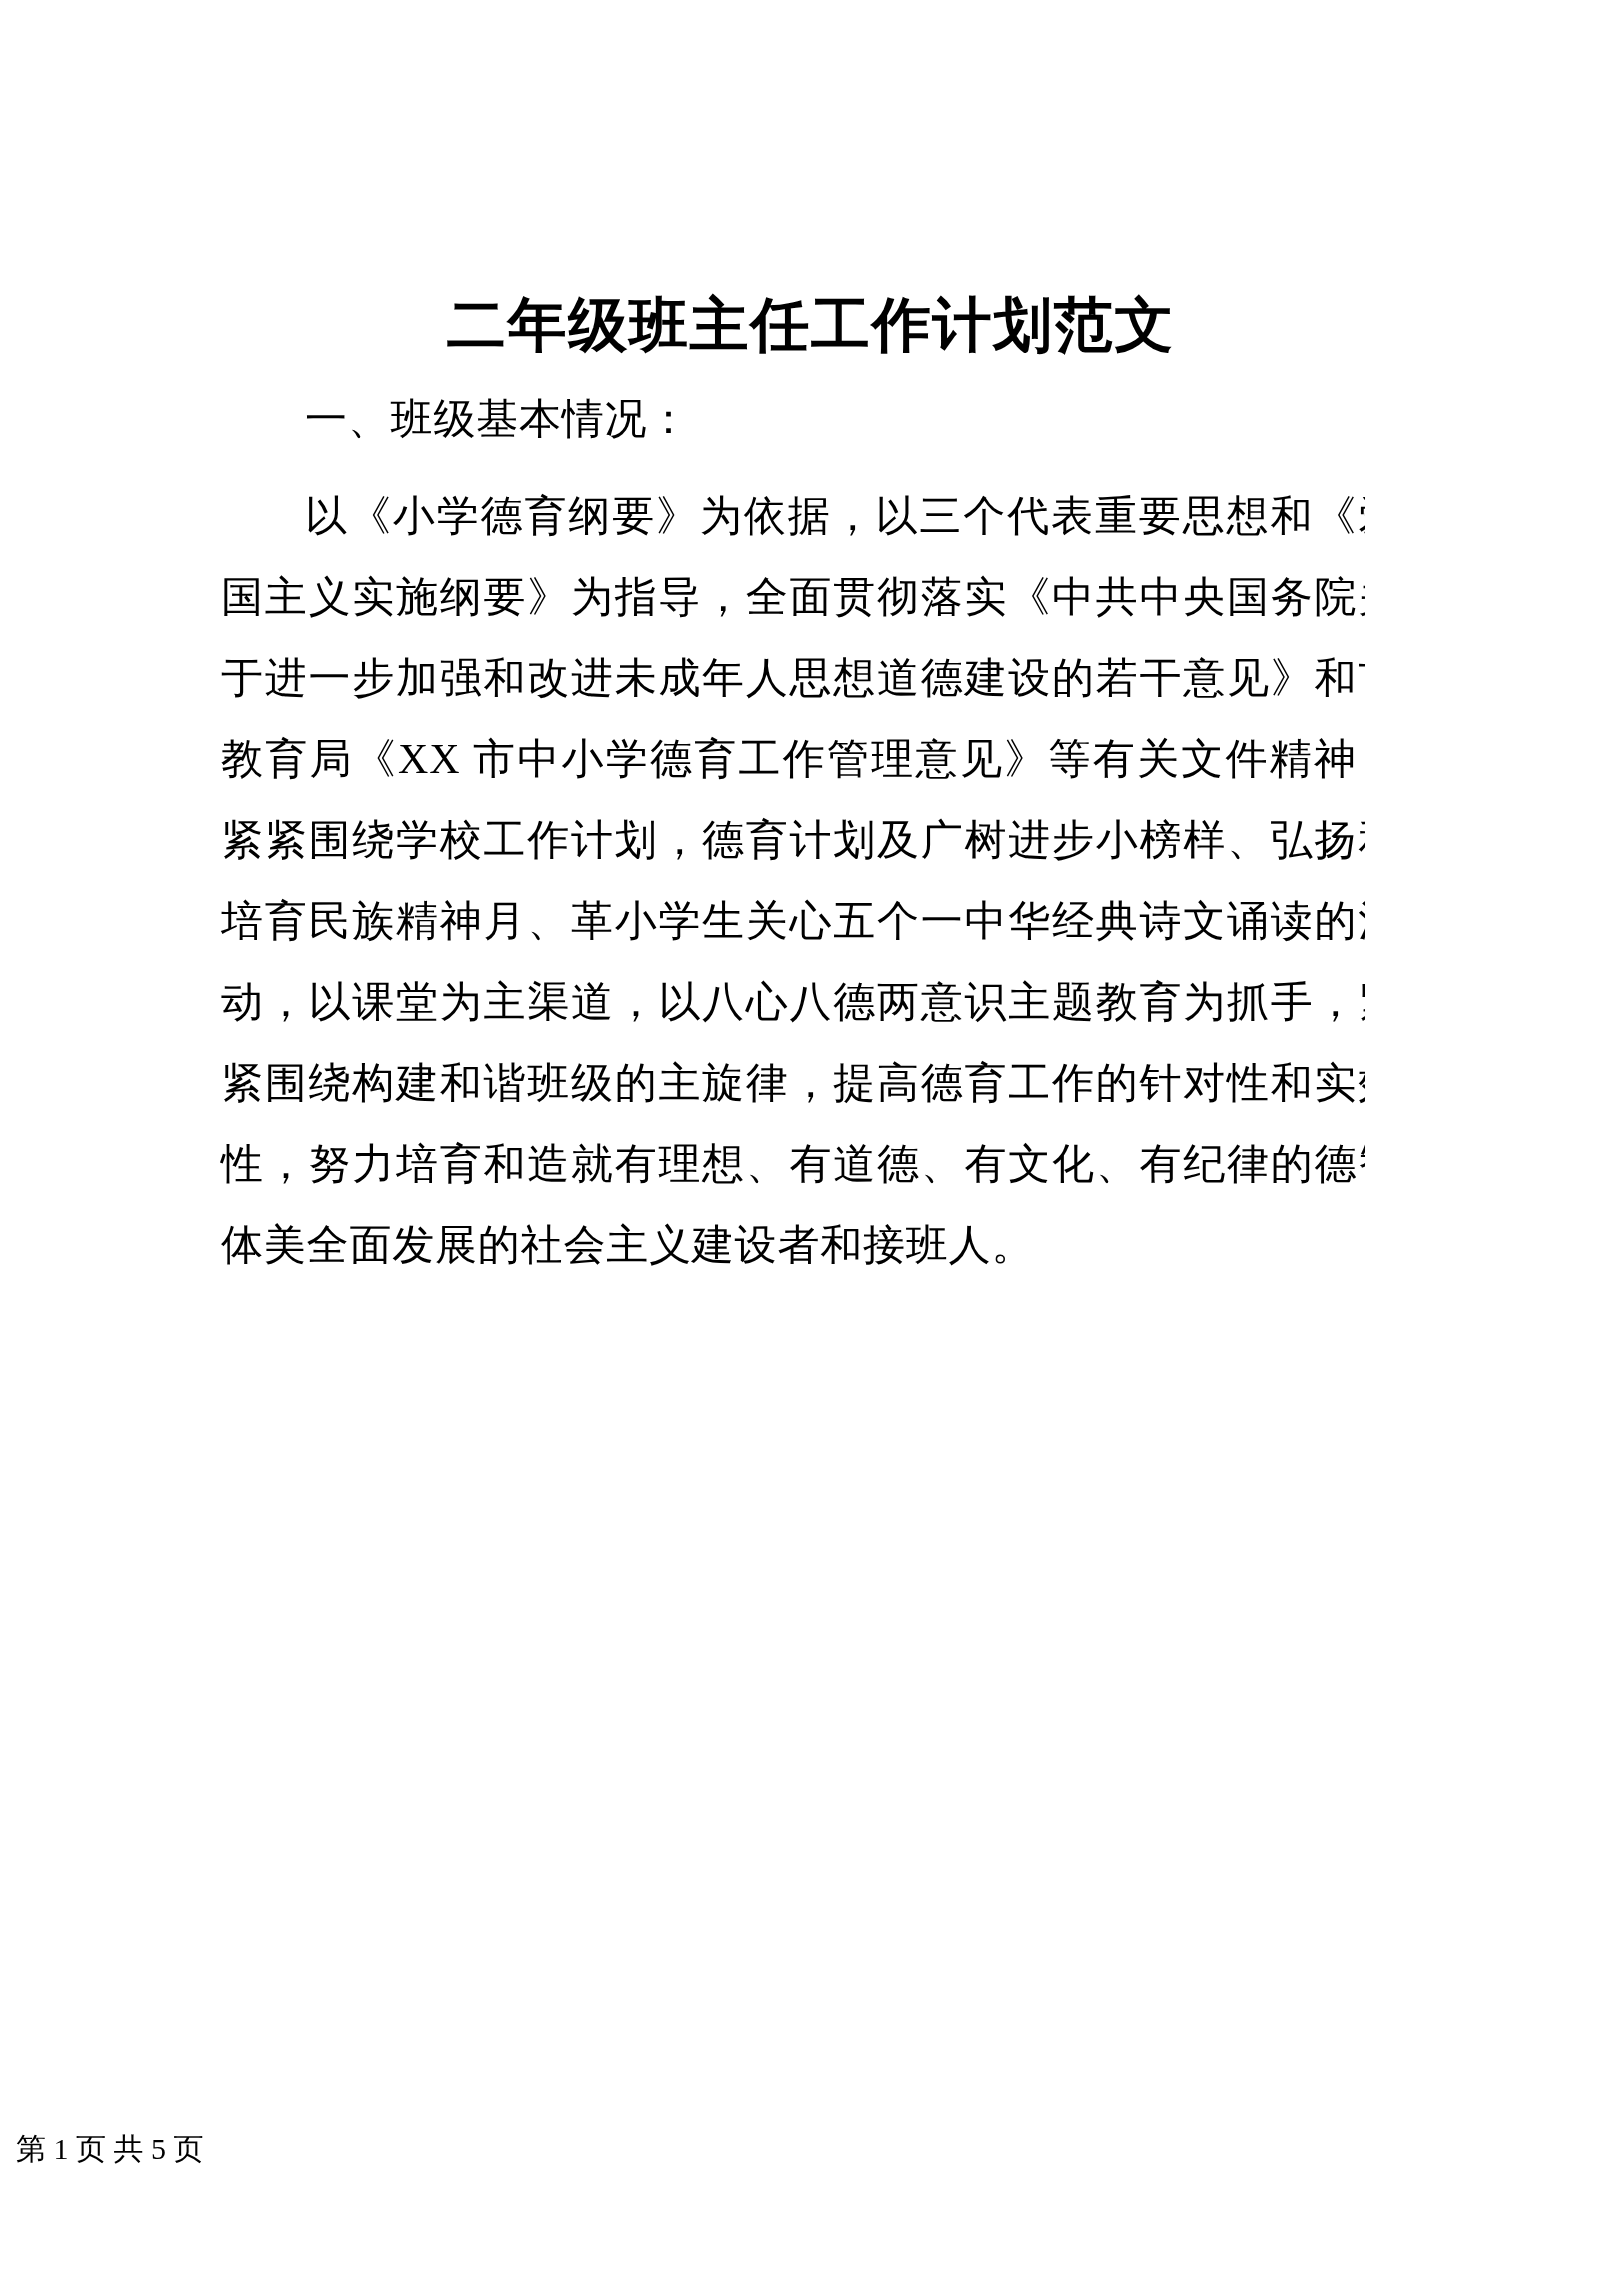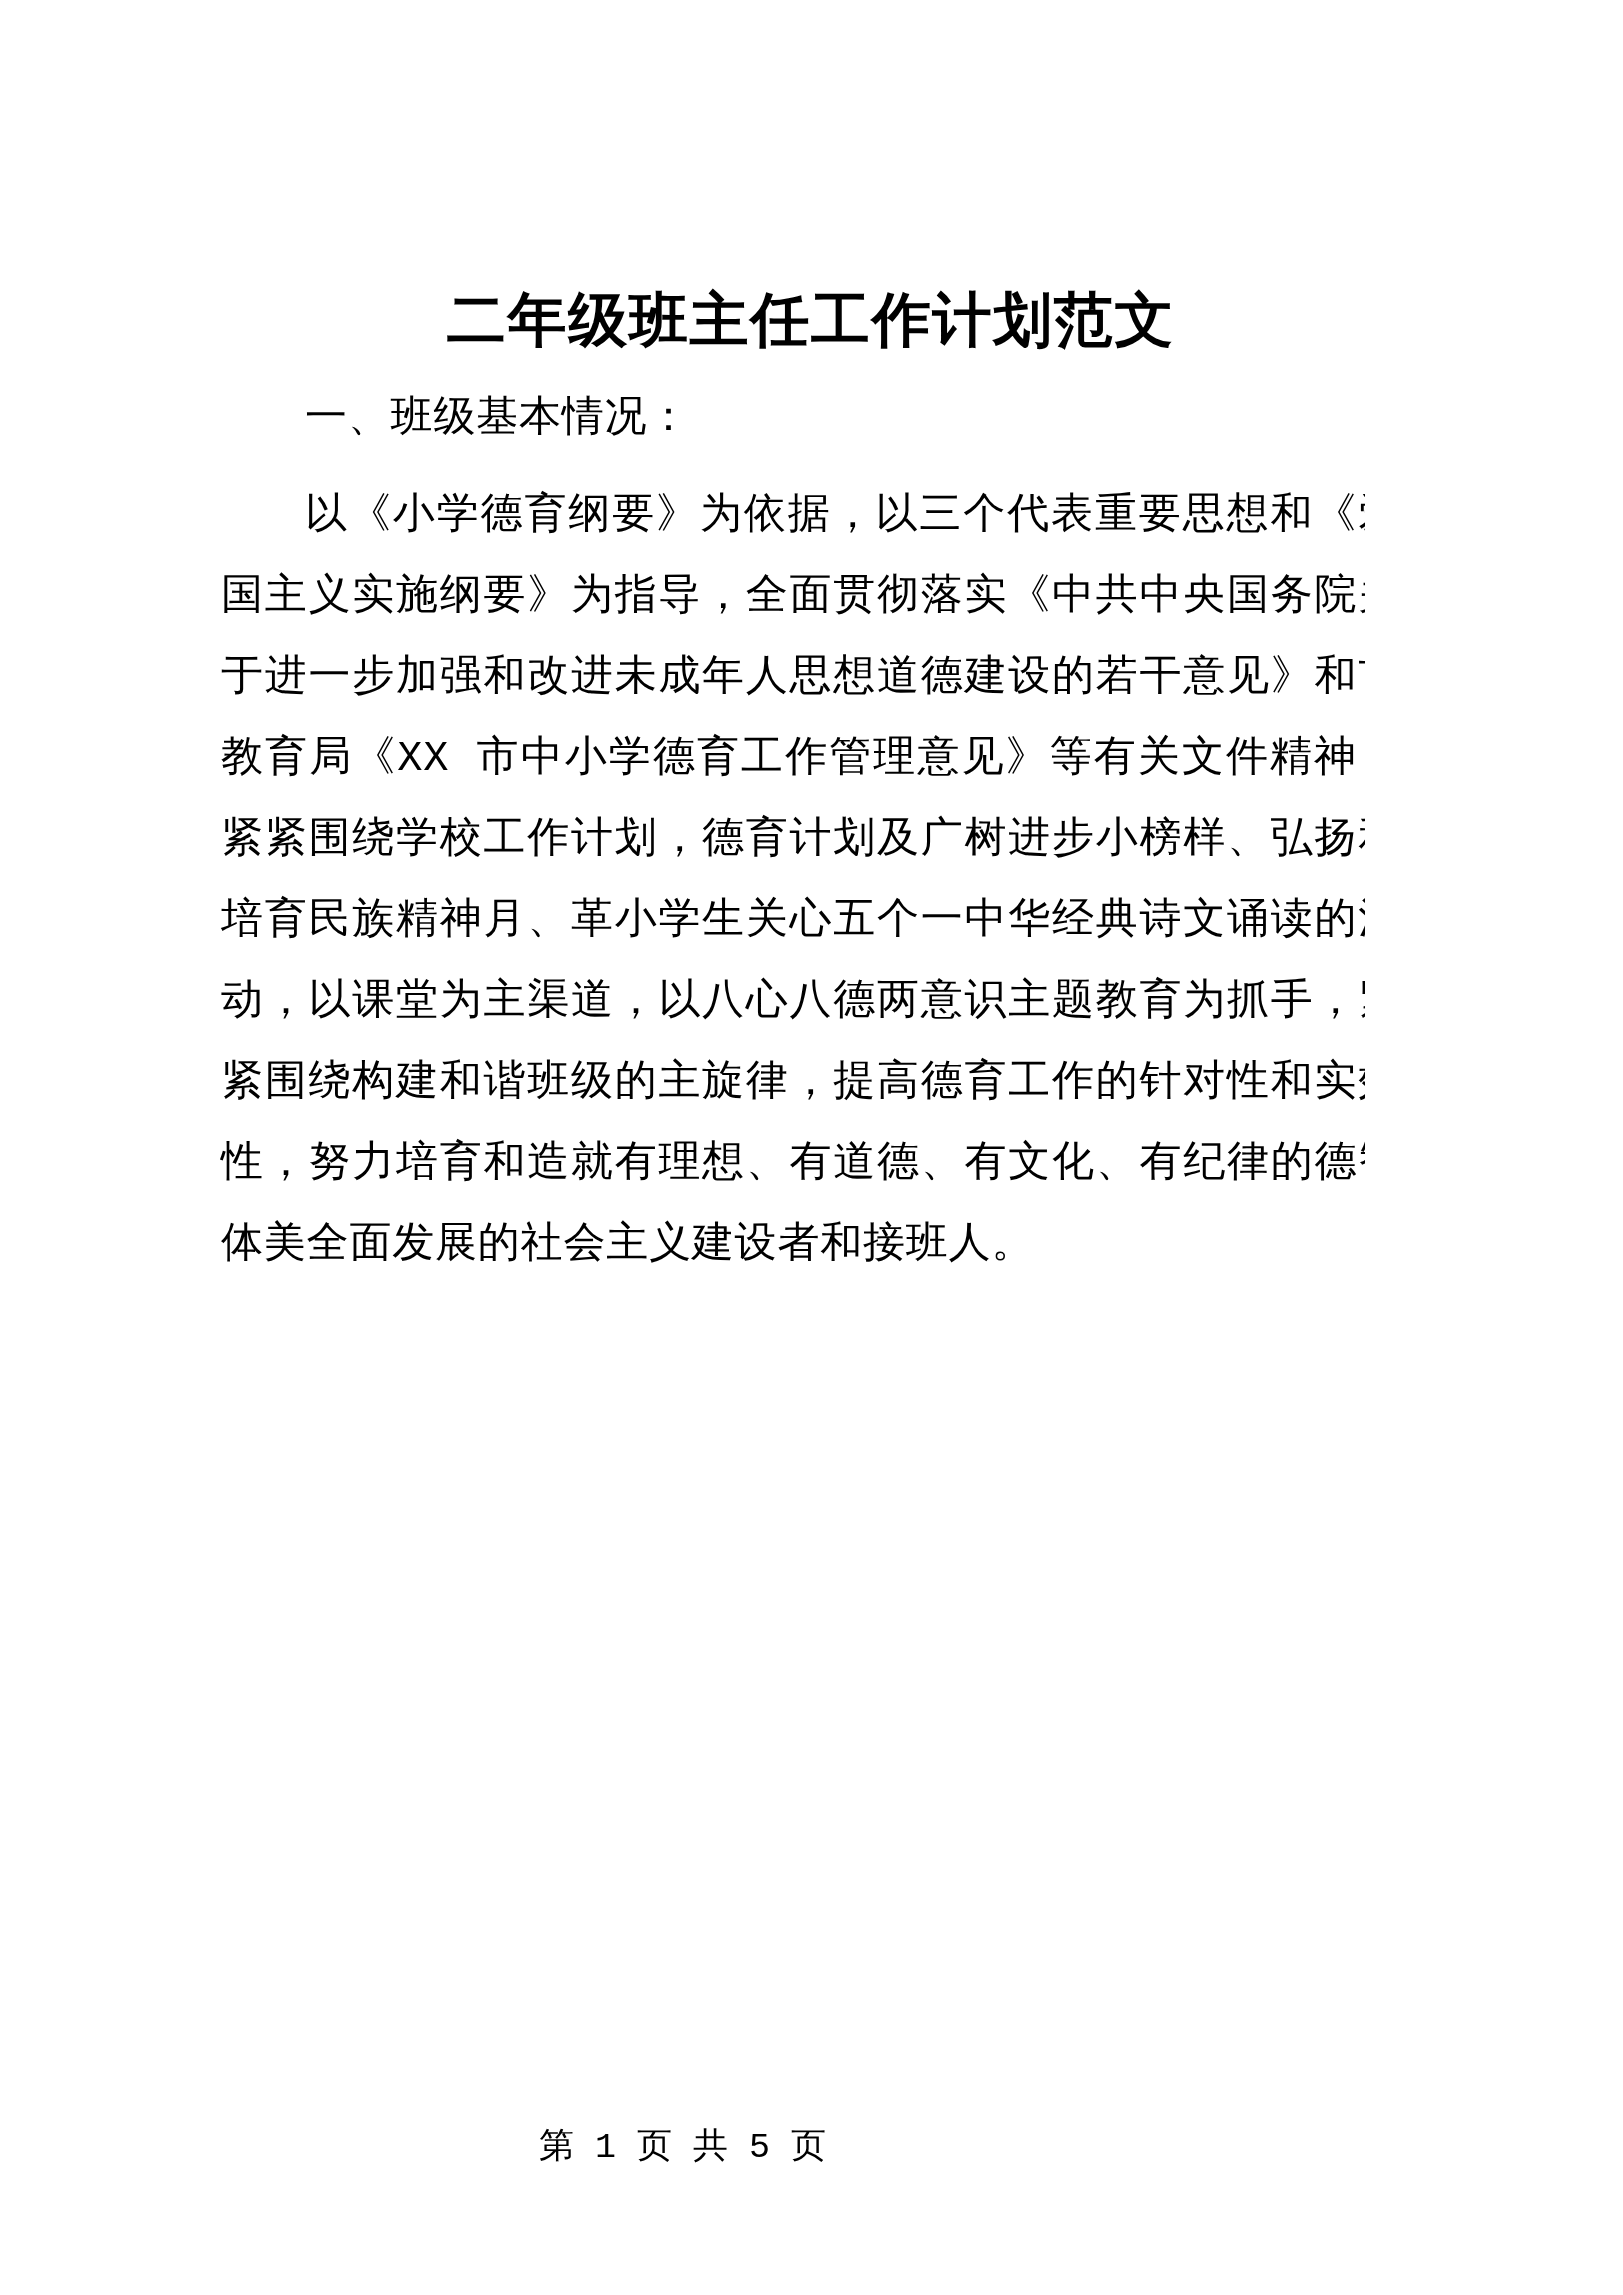--- a/index.html
+++ b/index.html
@@ -6,21 +6,21 @@
     margin: 0;
     padding: 0;
     background: #ffffff;
   }
   .page {
     position: relative;
     width: 1365px;
     height: 2295px;
     background: #ffffff;
     overflow: hidden;
-    font-family: Liberation Mono, monospace;
+    font-family: Liberation Serif, serif;
     color: #000000;
     box-sizing: border-box;
   }
   .content {
     position: absolute;
     left: 205px;
     top: 287px;
     width: 1212px;
   }
   .doc-title {
@@ -38,24 +38,24 @@
     line-height: 81px;
     text-align: justify;
     text-justify: inter-character;
     text-indent: 2em;
     letter-spacing: 0.8px;
     word-break: break-all;
   }
   .footer {
     position: absolute;
     bottom: 132px;
-    left: 0;
+    left: 16px;
     width: 100%;
-    text-align: center;
-    font-size: 35px;
+    text-align: left;
+    font-size: 30px;
     line-height: 29px;
   }
 </style>
 </head>
 <body>
 
 <div class="page">
   <div class="content">
     <h1 class="doc-title">二年级班主任工作计划范文</h1>
     <div>

